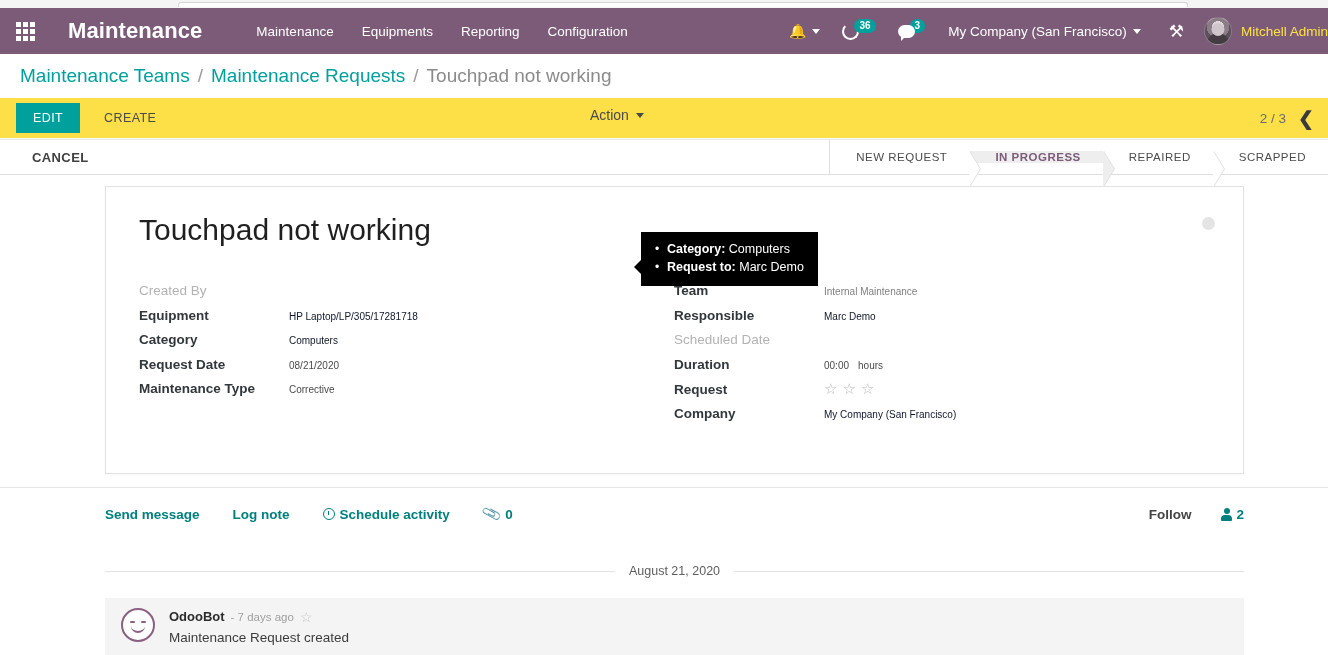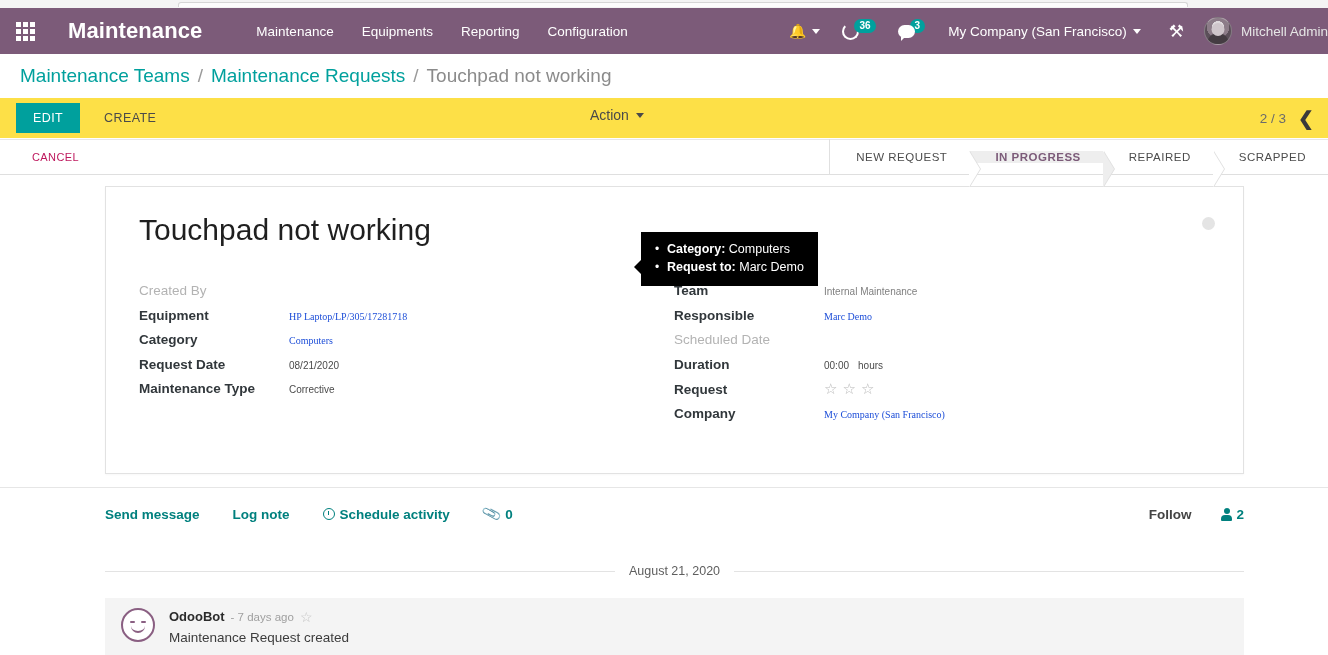--- a/index.html
+++ b/index.html
@@ -120,21 +120,21 @@
     width: 22px; height: 18px; border-radius: 11px 11px 0 0;
     background: #443c42;
   }
   .avatar-img:after {
     content:""; position:absolute; left:50%; top:20%;
     transform: translateX(-50%);
     width: 13px; height: 13px; border-radius: 50%;
     background: #cfc6cb;
   }
   .user-name {
-    font-size: 13.5px; color: #e5e5e5; margin-left: 9px;
+    font-size: 13.5px; color: #fde047; margin-left: 9px;
     white-space: nowrap;
   }
 
   
   .breadcrumb-row {
     position: absolute; top: 54px; left: 0;
     width: 1328px; height: 44px;
     display: flex; align-items: center;
     padding-left: 20px;
     background: #ffffff;
@@ -194,23 +194,23 @@
   .status-row {
     position: absolute; top: 139px; left: 0;
     width: 1328px; height: 36px;
     background: #ffffff;
     border-top: 1px solid #e7e7e7;
     border-bottom: 1px solid #dfdfdf;
     display: flex; align-items: center;
   }
   .btn-cancel {
     background: transparent; border: none;
-    color: #be185d; font-size: 11px;
+    color: #404040; font-size: 13px;
     letter-spacing: .4px; text-transform: uppercase;
-    padding: 8px 16px; margin-left: 16px; cursor: pointer;
+    padding: 8px 16px; margin-left: 16px; cursor: pointer; font-weight: bold;
   }
   .stages {
     margin-left: auto; display: flex; align-items: center;
     height: 36px; border-left: 1px solid #e0e0e0;
   }
   .stage {
     position: relative;
     display: flex; align-items: center;
     padding: 0 22px 0 26px;
     font-size: 11.5px; letter-spacing: .5px;
@@ -259,21 +259,21 @@
   }
   .fields-left { position: absolute; left: 33px; top: 96px; width: 520px; }
   .fields-right { position: absolute; left: 568px; top: 96px; width: 520px; }
   .frow { display: flex; align-items: baseline; height: 24.5px; }
   .flabel {
     width: 150px; flex: none;
     font-size: 13.5px; color: #31373b; font-weight: bold;
   }
   .flabel.muted { color: #b3b3b3; font-weight: normal; }
   .fval { font-size: 10px; color: #4a4a4a; }
-  .fval.link { color: #1d4ed8; cursor: pointer; font-family: Liberation Serif, serif; }
+  .fval.link { color: #0f172a; cursor: pointer; }
   .fval.gray { color: #808080; }
   .stars { display: flex; gap: 5px; }
   .star { font-size: 15px; color: #b9b9b9; cursor: pointer; line-height: 1; }
   .dur-unit { color: #4a4a4a; margin-left: 9px; }
 
   
   .tooltip {
     position: absolute; left: 641px; top: 232px;
     background: #000000; color: #ffffff;
     padding: 9px 14px 10px 12px;

